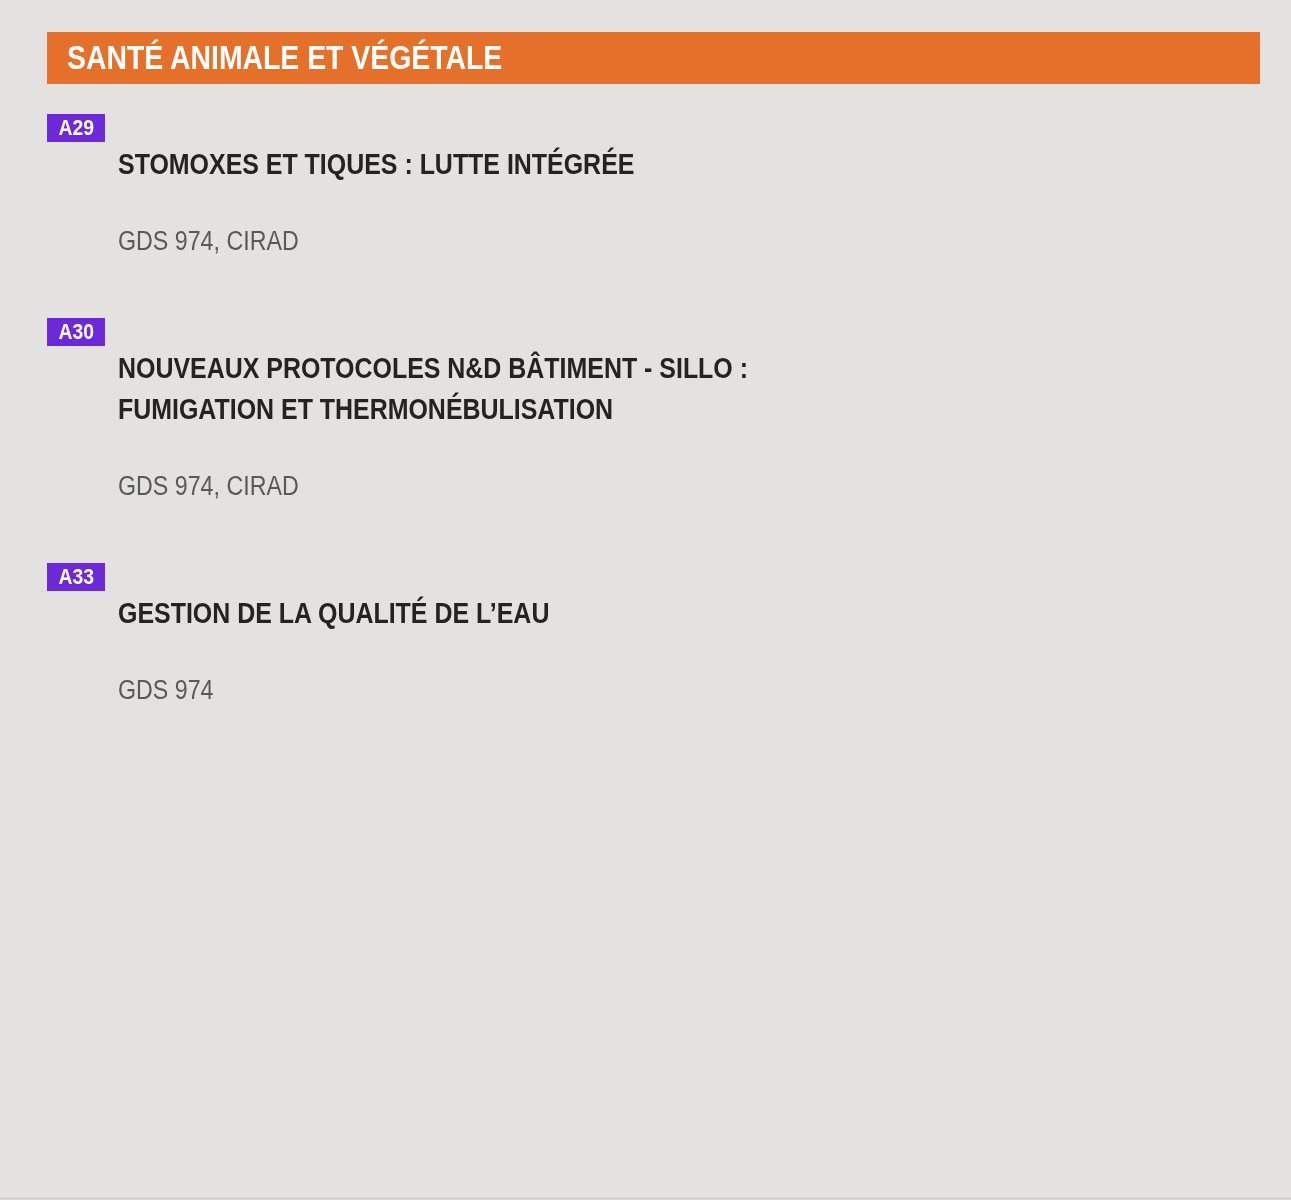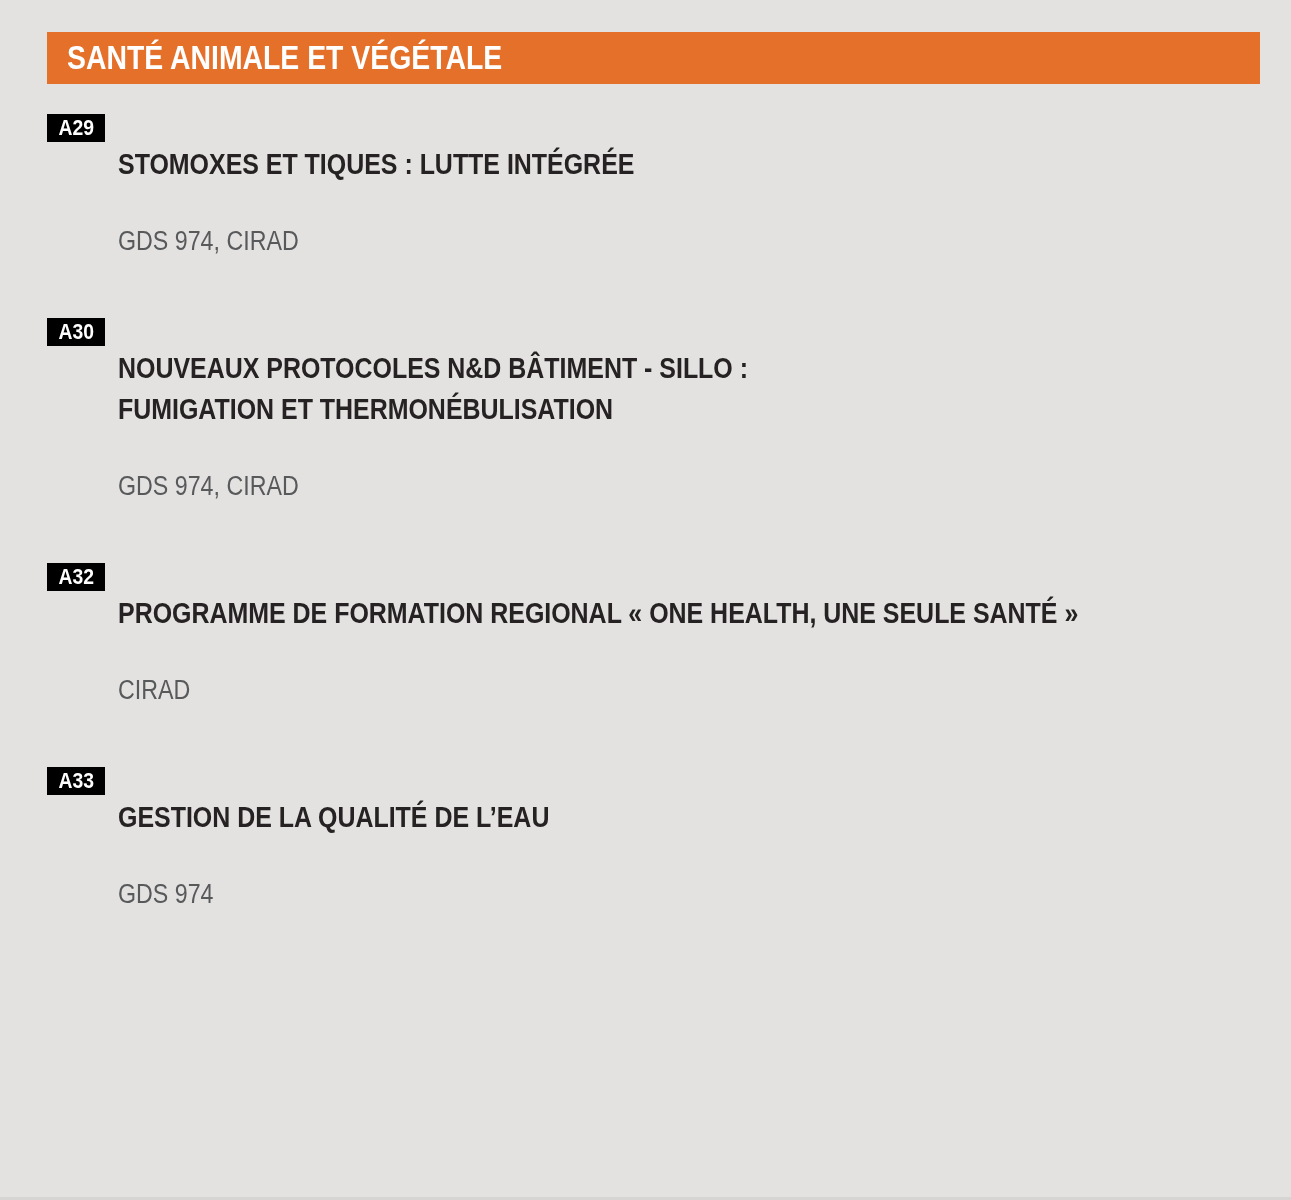--- a/index.html
+++ b/index.html
@@ -37,21 +37,21 @@
   .item {
     display: flex;
     align-items: flex-start;
     margin-bottom: 14px;
   }
   .badge {
     flex: 0 0 58px;
     width: 58px;
     height: 28px;
     margin-top: 6px;
-    background: #000000;
+    background: #6d28d9;
     display: flex;
     align-items: center;
     justify-content: center;
   }
   .badge span {
     color: #ffffff;
     font-size: 22px;
     font-weight: bold;
     transform: scaleX(0.88);
     white-space: nowrap;
@@ -106,29 +106,20 @@
       <span>A30</span>
     </div>
     <div class="text">
       <div class="title">NOUVEAUX PROTOCOLES N&amp;D BÂTIMENT - SILLO :
 FUMIGATION ET THERMONÉBULISATION</div>
       <div class="orgs">GDS 974, CIRAD</div>
     </div>
   </div>
 
 
-  <div class="item">
-    <div class="badge">
-      <span>A32</span>
-    </div>
-    <div class="text">
-      <div class="title">PROGRAMME DE FORMATION REGIONAL « ONE HEALTH, UNE SEULE SANTÉ »</div>
-      <div class="orgs">CIRAD</div>
-    </div>
-  </div>
 
   <div class="item">
     <div class="badge">
       <span>A33</span>
     </div>
     <div class="text">
       <div class="title">GESTION DE LA QUALITÉ DE L’EAU</div>
       <div class="orgs">GDS 974</div>
     </div>
   </div>

